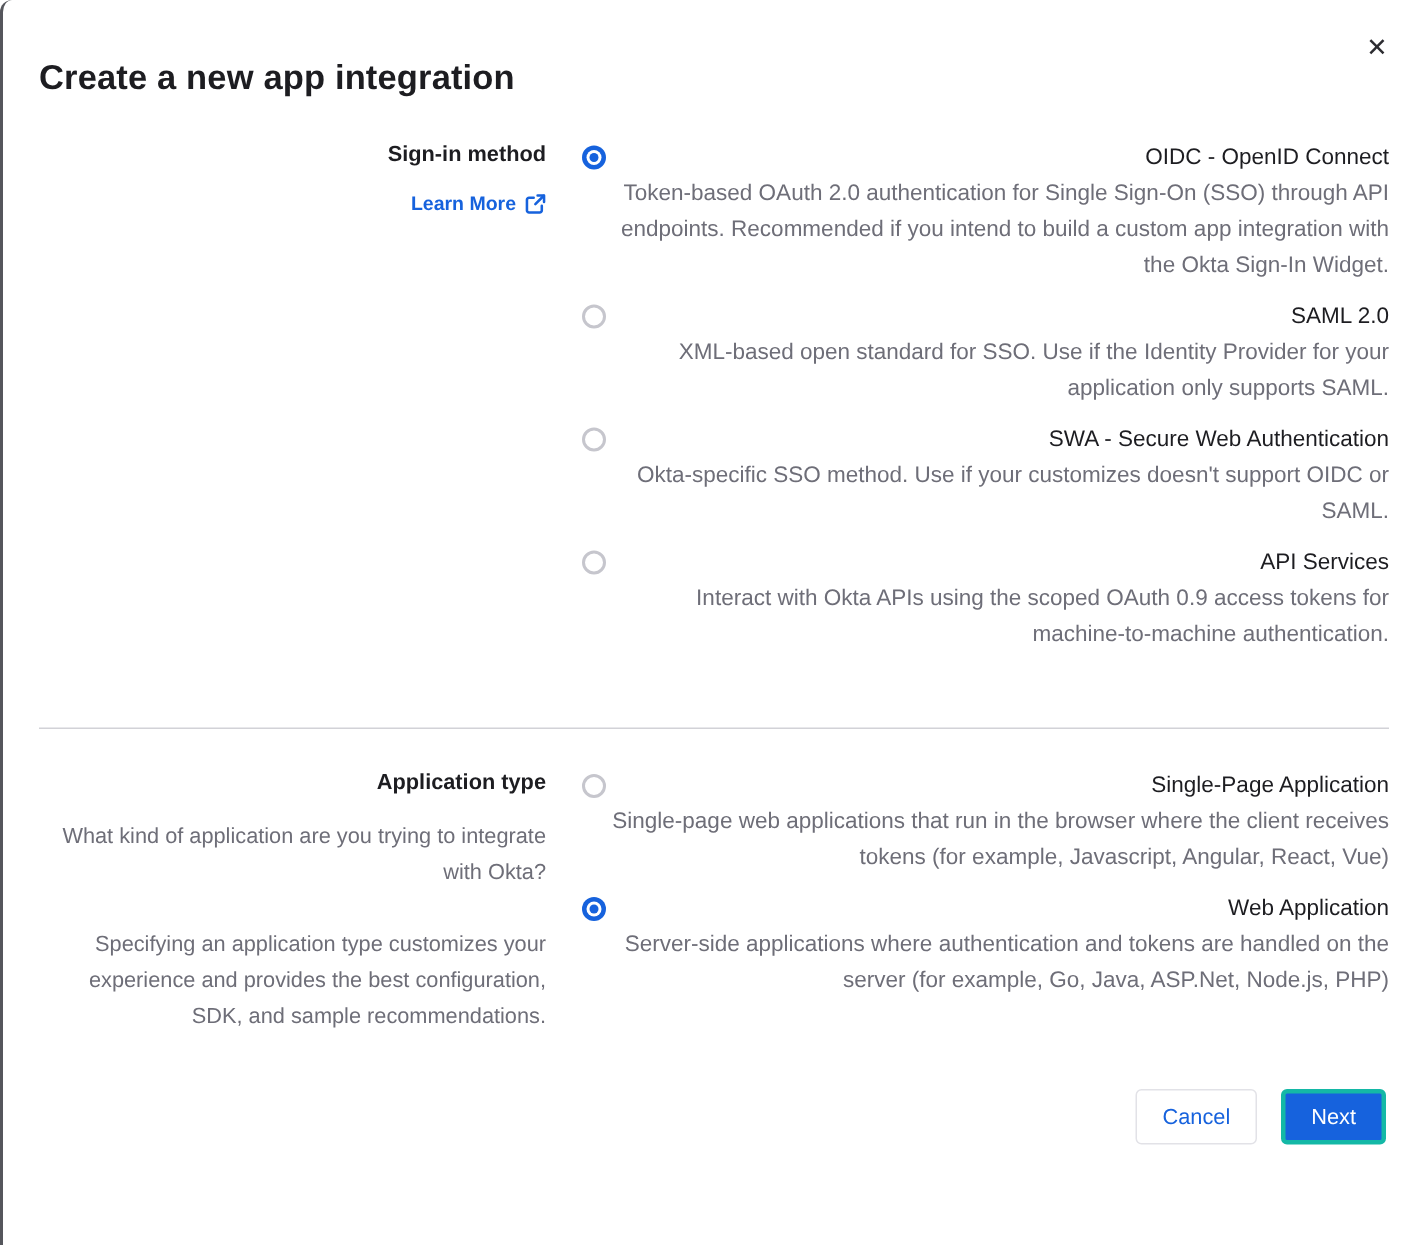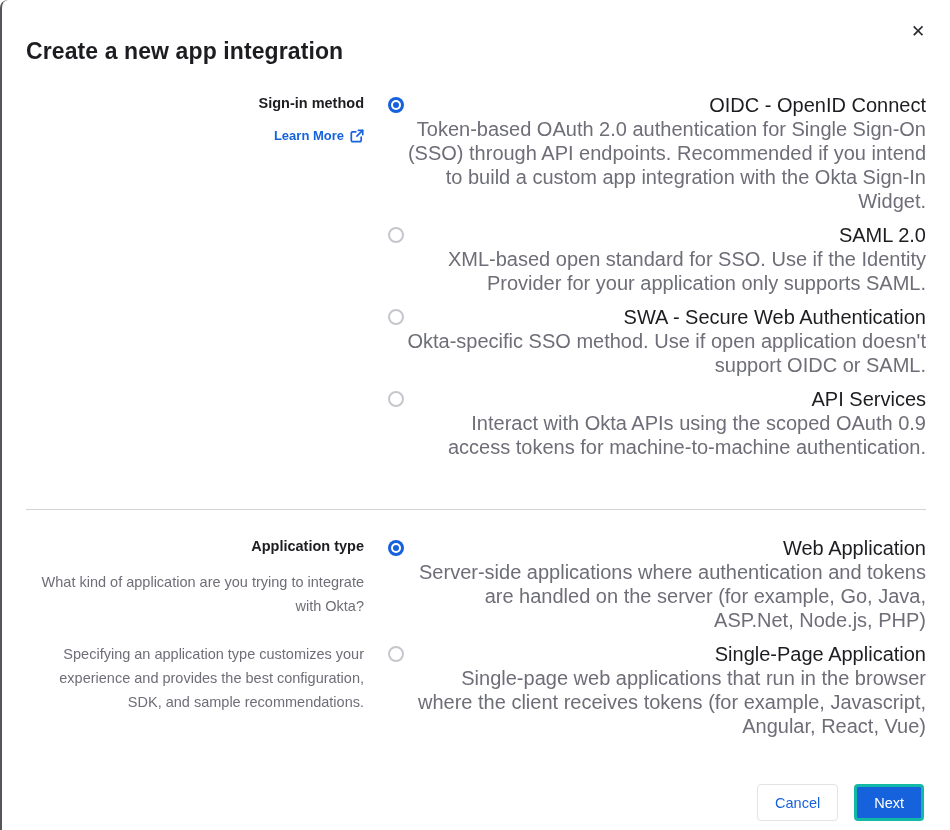--- a/index.html
+++ b/index.html
@@ -99,21 +99,21 @@
     width: 10px; height: 10px;
     background: #fff; border-radius: 50%;
     display: flex; align-items: center; justify-content: center;
   }
   .r-dot {
     width: 6px; height: 6px;
     background: #1662dd; border-radius: 50%;
   }
   .option-text {
     margin-left: 2px;
-    font-size: 20px;
+    font-size: 15px;
     line-height: 24px;
   }
   .option-label {
     color: #1d1d21;
     font-weight: 500;
   }
   .option-desc { color: #6e6e78; }
 
   .divider {
     border: none;
@@ -191,21 +191,21 @@
         <div class="option-text">
           <div class="option-label">SAML 2.0</div>
           <div class="option-desc">XML-based open standard for SSO. Use if the Identity Provider for your application only supports SAML.</div>
         </div>
       </div>
 
       <div class="option">
         <span class="radio unselected"></span>
         <div class="option-text">
           <div class="option-label">SWA - Secure Web Authentication</div>
-          <div class="option-desc">Okta-specific SSO method. Use if open application doesn't support OIDC or SAML.</div>
+          <div class="option-desc">Okta-specific SSO method. Use if your customizes doesn't support OIDC or SAML.</div>
         </div>
       </div>
 
       <div class="option">
         <span class="radio unselected"></span>
         <div class="option-text">
           <div class="option-label">API Services</div>
           <div class="option-desc">Interact with Okta APIs using the scoped OAuth 0.9 access tokens for machine-to-machine authentication.</div>
         </div>
       </div>
@@ -217,39 +217,39 @@
 
   <div class="section" style="margin-top:26px;">
     <div class="col-left">
       <h2 class="section-heading">Application type</h2>
       <p>What kind of application are you trying to integrate with Okta?</p>
       <p>Specifying an application type customizes your experience and provides the best configuration, SDK, and sample recommendations.</p>
     </div>
     <div class="col-right">
 
       <div class="option">
+        <span class="radio unselected"></span>
+        <div class="option-text">
+          <div class="option-label">Single-Page Application</div>
+          <div class="option-desc">Single-page web applications that run in the browser where the client receives tokens (for example, Javascript, Angular, React, Vue)</div>
+        </div>
+      </div>
+
+      <div class="option">
         <span class="radio selected">
             <span class="r-white">
               <span class="r-dot"></span>
             </span>
           </span>
         <div class="option-text">
           <div class="option-label">Web Application</div>
           <div class="option-desc">Server-side applications where authentication and tokens are handled on the server (for example, Go, Java, ASP.Net, Node.js, PHP)</div>
         </div>
       </div>
 
-      <div class="option">
-        <span class="radio unselected"></span>
-        <div class="option-text">
-          <div class="option-label">Single-Page Application</div>
-          <div class="option-desc">Single-page web applications that run in the browser where the client receives tokens (for example, Javascript, Angular, React, Vue)</div>
-        </div>
-      </div>
-
 
     </div>
   </div>
 
   <div class="footer">
     <button class="btn btn-secondary">Cancel</button>
     <button class="btn btn-primary">Next</button>
   </div>
 
 </div>

